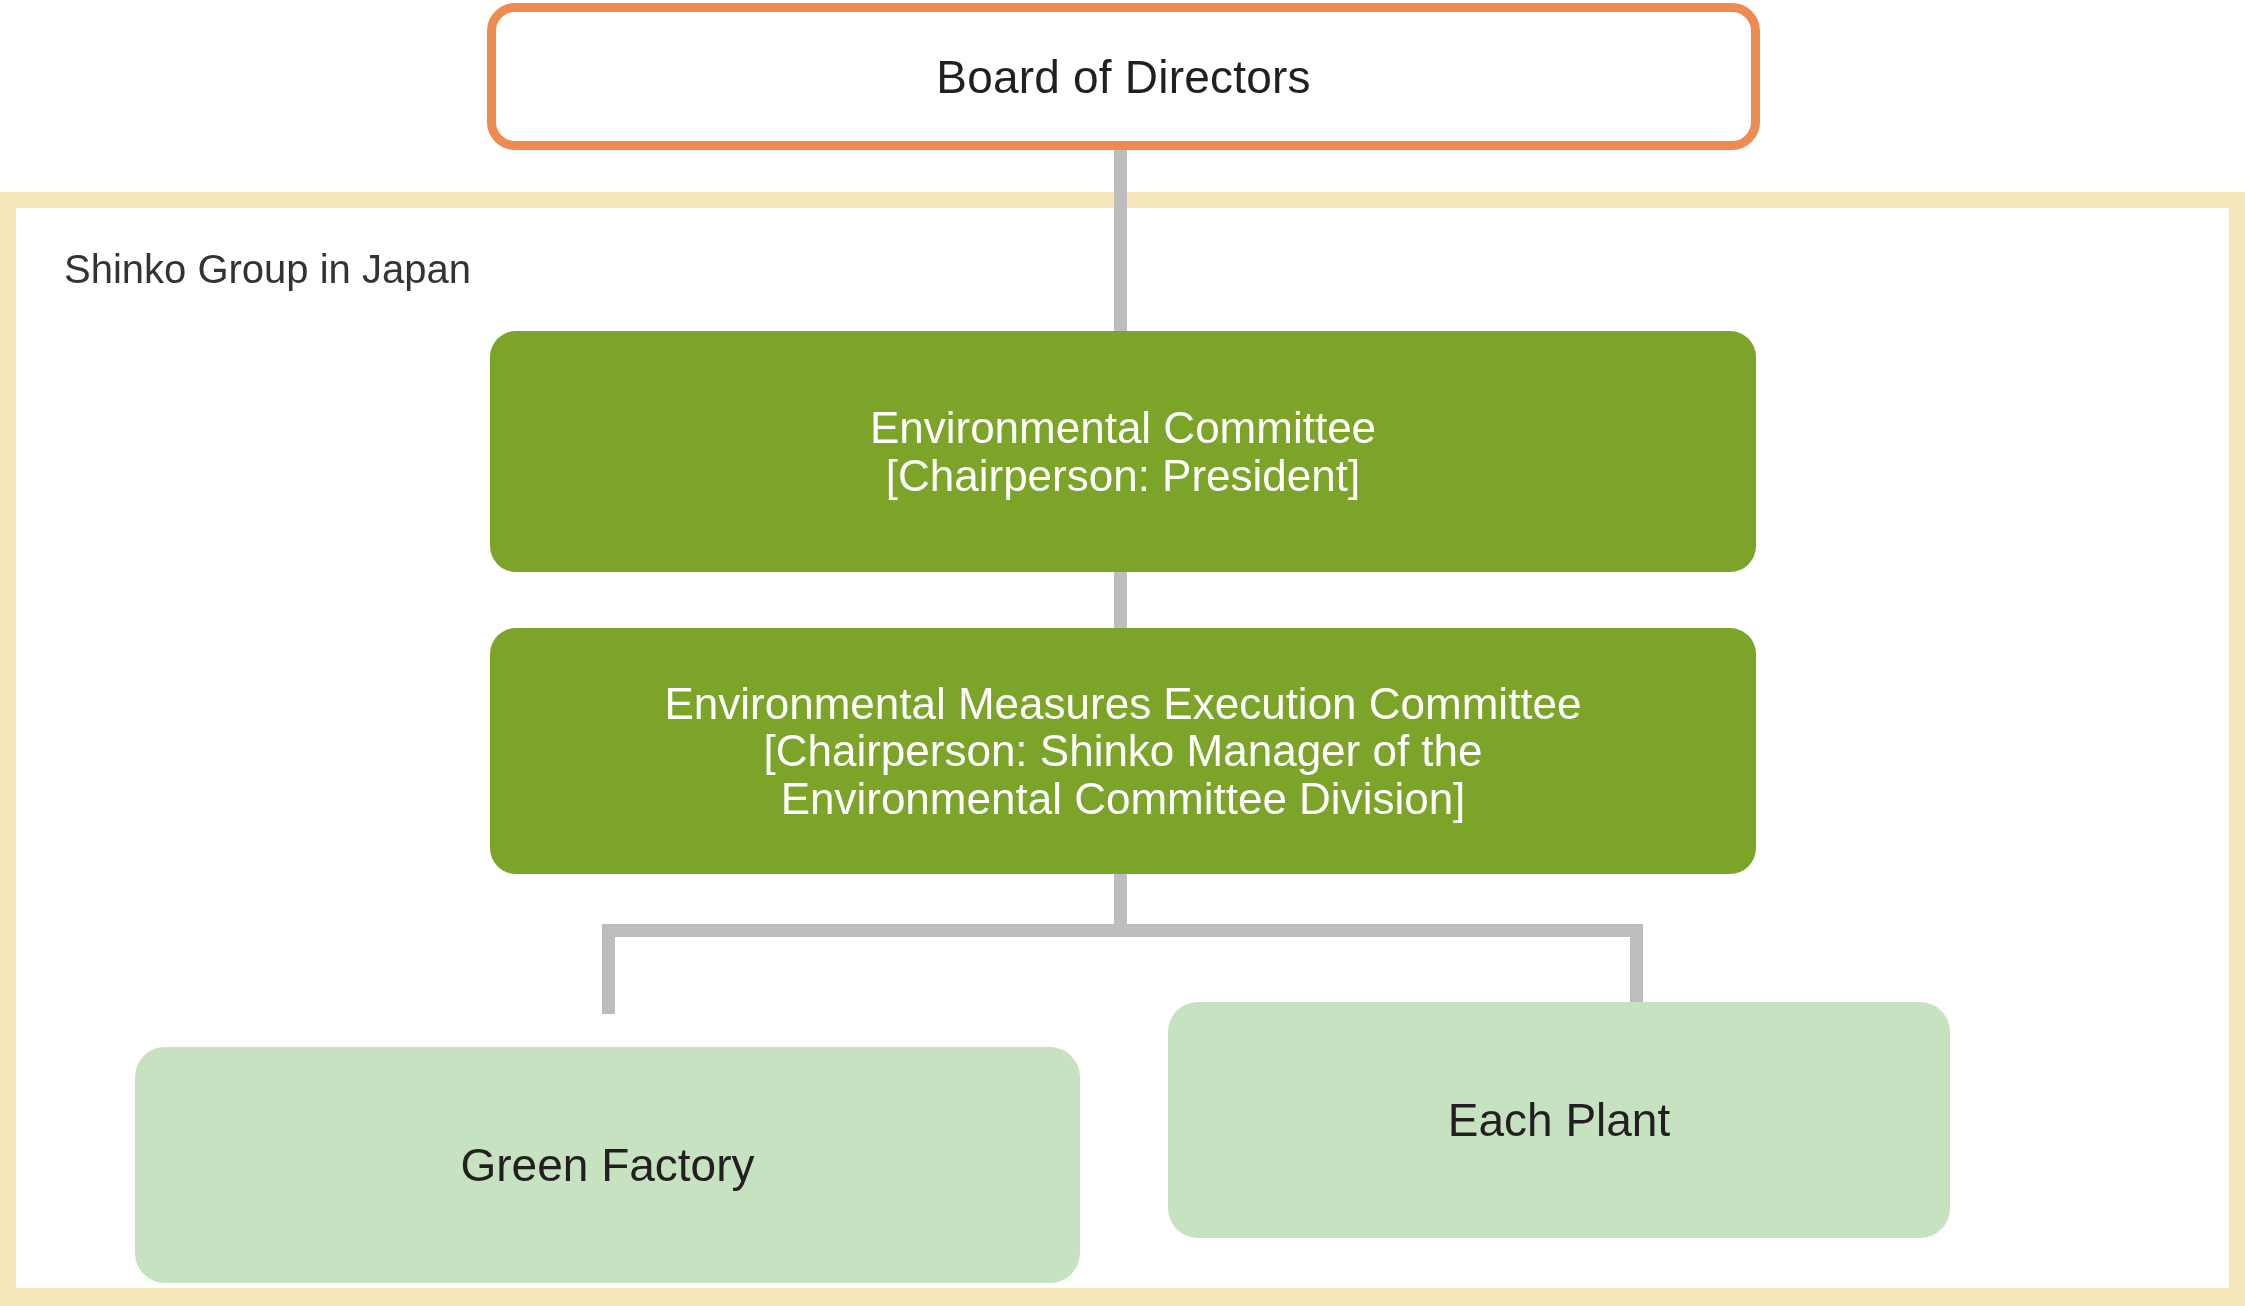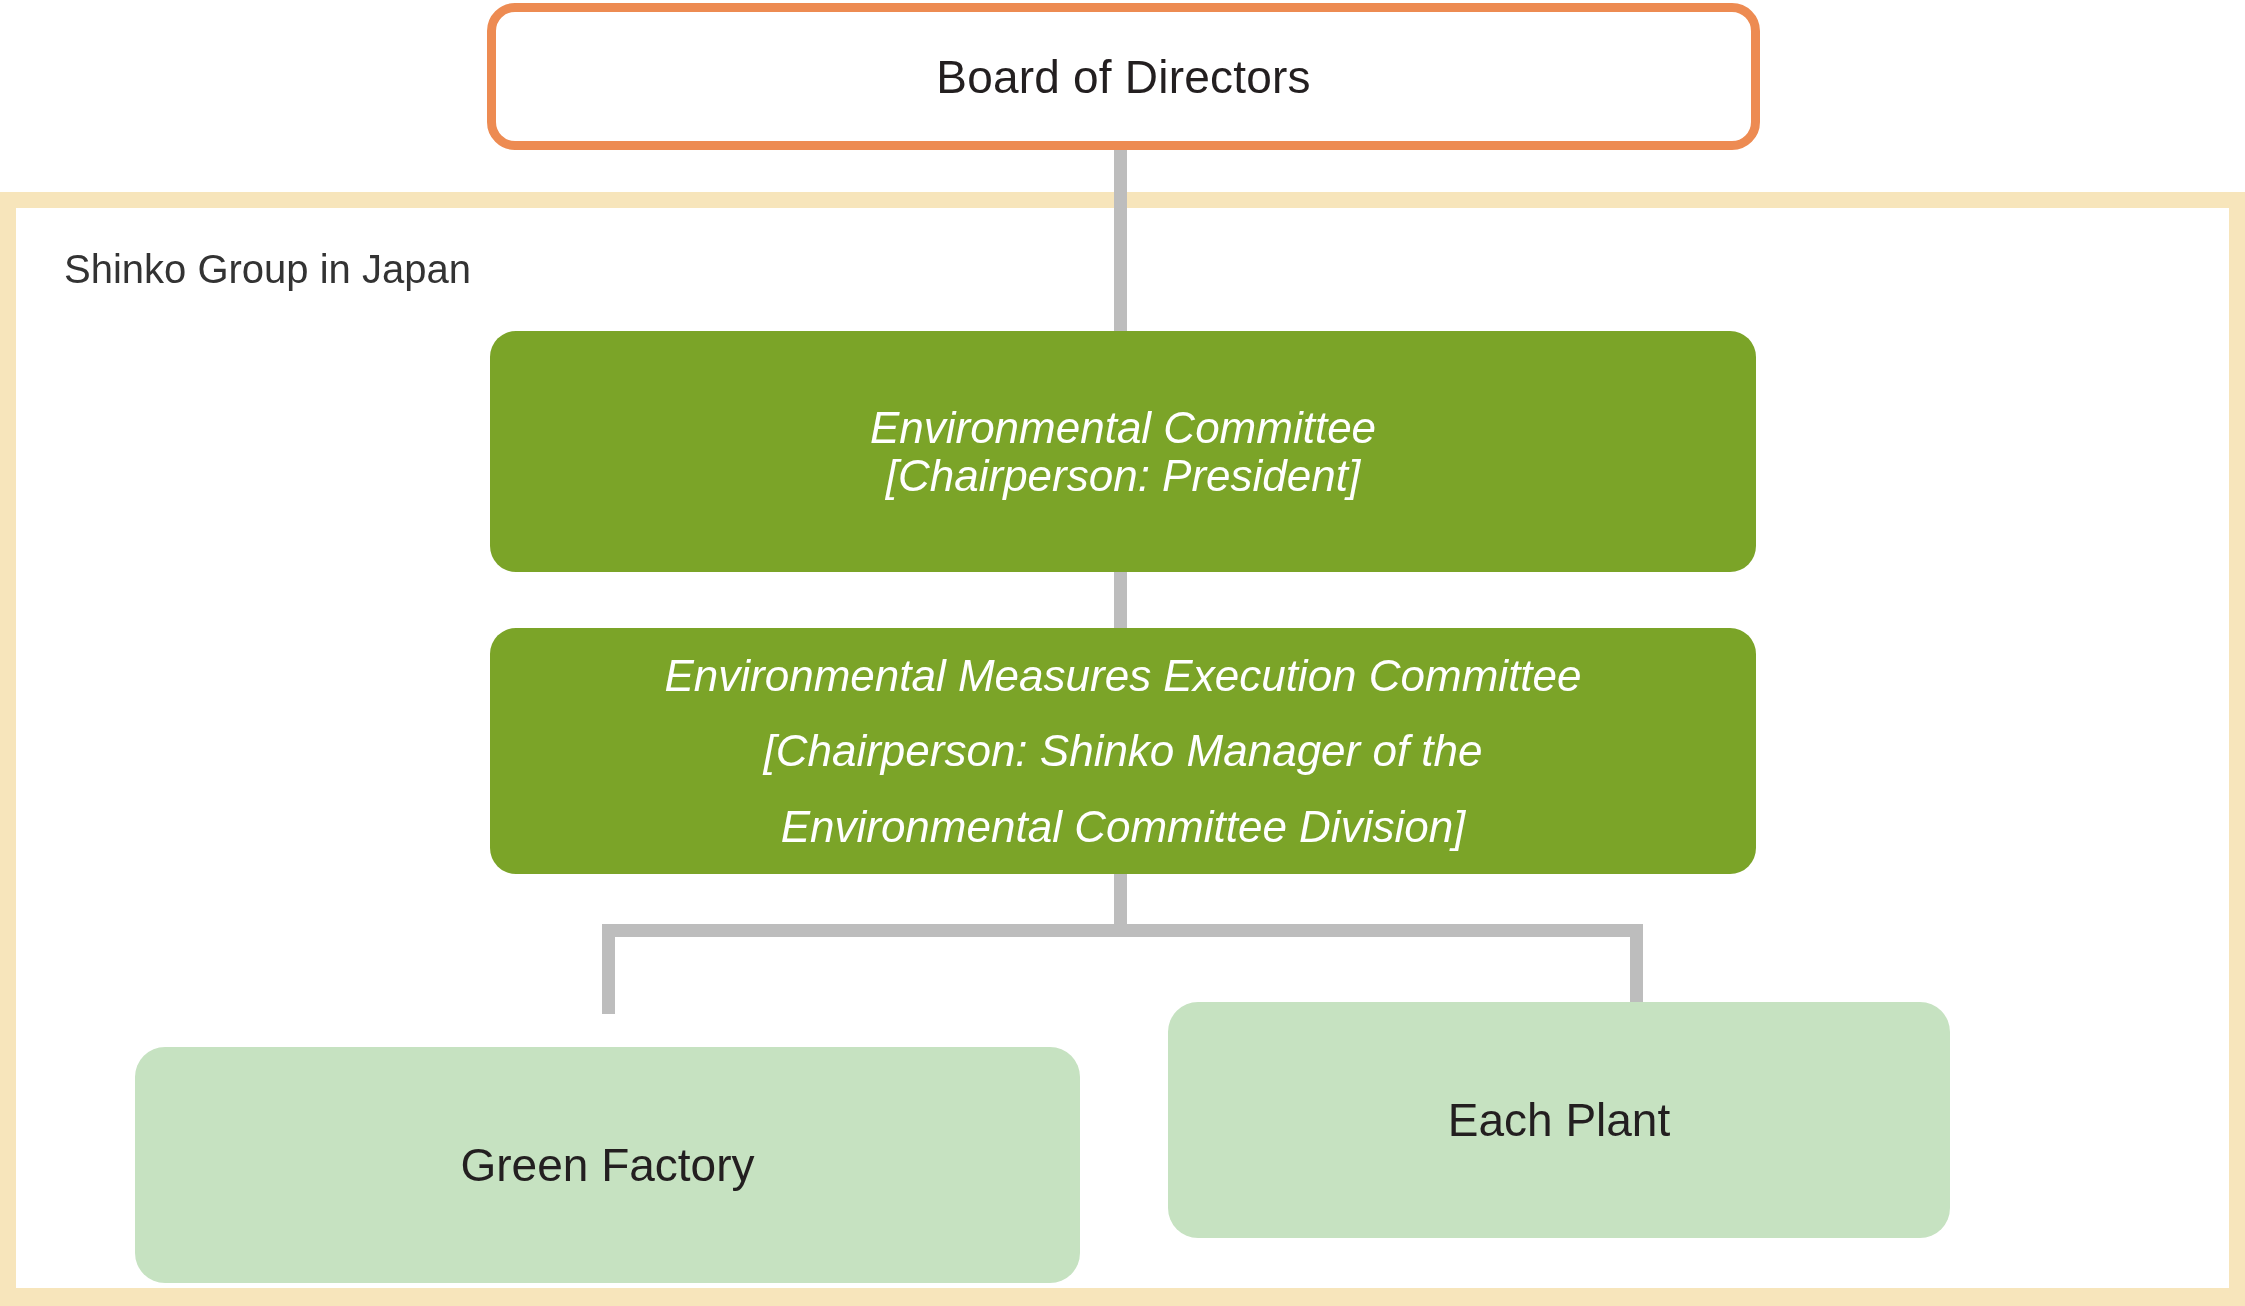--- a/index.html
+++ b/index.html
@@ -81,34 +81,32 @@
     align-items: center;
     justify-content: center;
     z-index: 5;
     color: #ffffff;
   }
   .green-box .line {
     font-size: 44px;
     line-height: 1.08;
     text-align: center;
     white-space: nowrap;
-    font-style: italic;
   }
   #env-committee {
     left: 490px;
     top: 331px;
     width: 1266px;
     height: 241px;
   }
   #env-exec-committee {
     left: 490px;
     top: 628px;
     width: 1266px;
     height: 246px;
-    gap: 28px;
   }
 
   
   .leaf-box {
     position: absolute;
     box-sizing: border-box;
     background: #C6E2C1;
     border-radius: 30px;
     display: flex;
     align-items: center;

